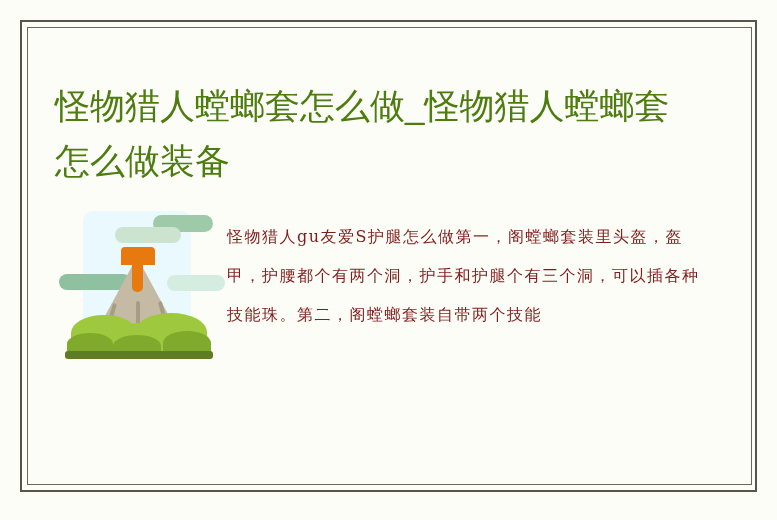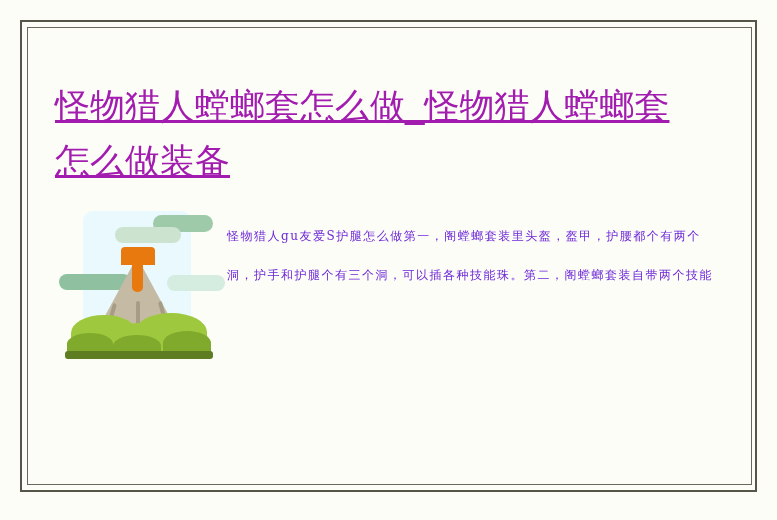--- a/index.html
+++ b/index.html
@@ -53,25 +53,24 @@
   }
 
   
   .title {
     position: absolute;
     left: 28px;
     top: 28px;
     width: 640px;
     font-size: 35px;
     line-height: 55px;
-    color: #a21caf;
+    color: #4d7c0f;
     letter-spacing: 0px;
     font-weight: 400;
     white-space: pre-wrap;
-    text-decoration: underline;
   }
 
   
   .article {
     position: absolute;
     left: 28px;
     top: 174px;
     width: 660px;
     display: flex;
     align-items: flex-start;
@@ -187,23 +186,23 @@
     width: 148px;
     height: 8px;
     background: #5e7d22;
     border-radius: 3px;
   }
 
   
   .body-text {
     flex: 1 1 auto;
     font-family: "DejaVu Serif", "Liberation Serif", serif;
-    font-size: 12px;
+    font-size: 16px;
     line-height: 39px;
-    color: #6d28d9;
+    color: #7f1d1d;
     letter-spacing: 1.5px;
     white-space: pre-wrap;
     word-break: break-all;
     padding-top: 16px;
   }
 </style>
 </head>
 <body>
 
 <div class="page">

